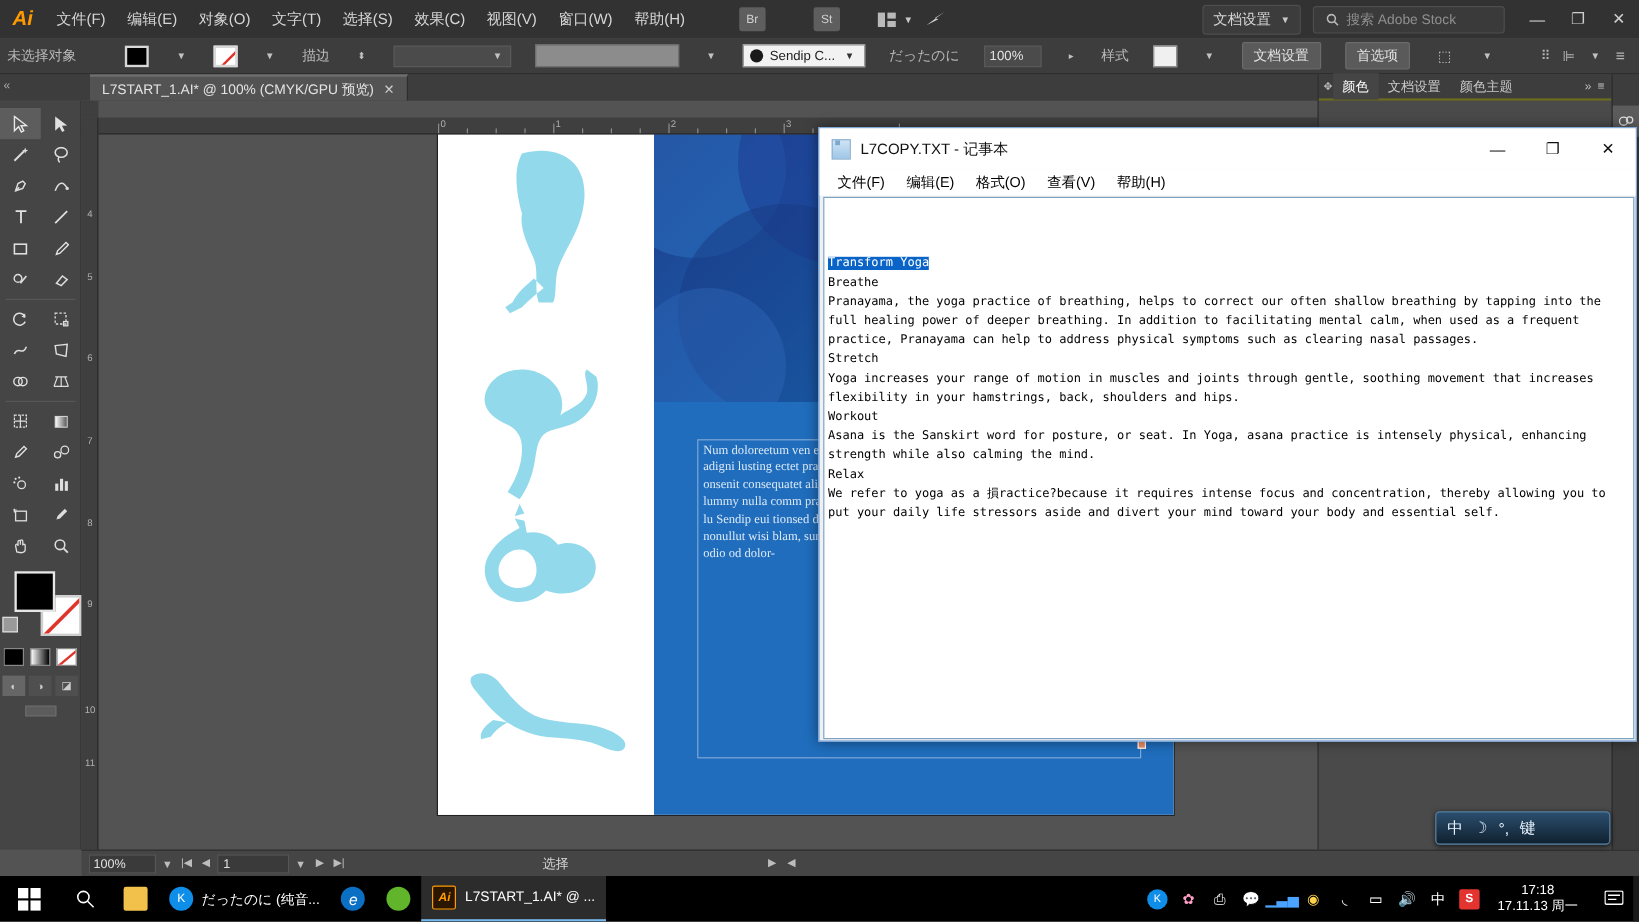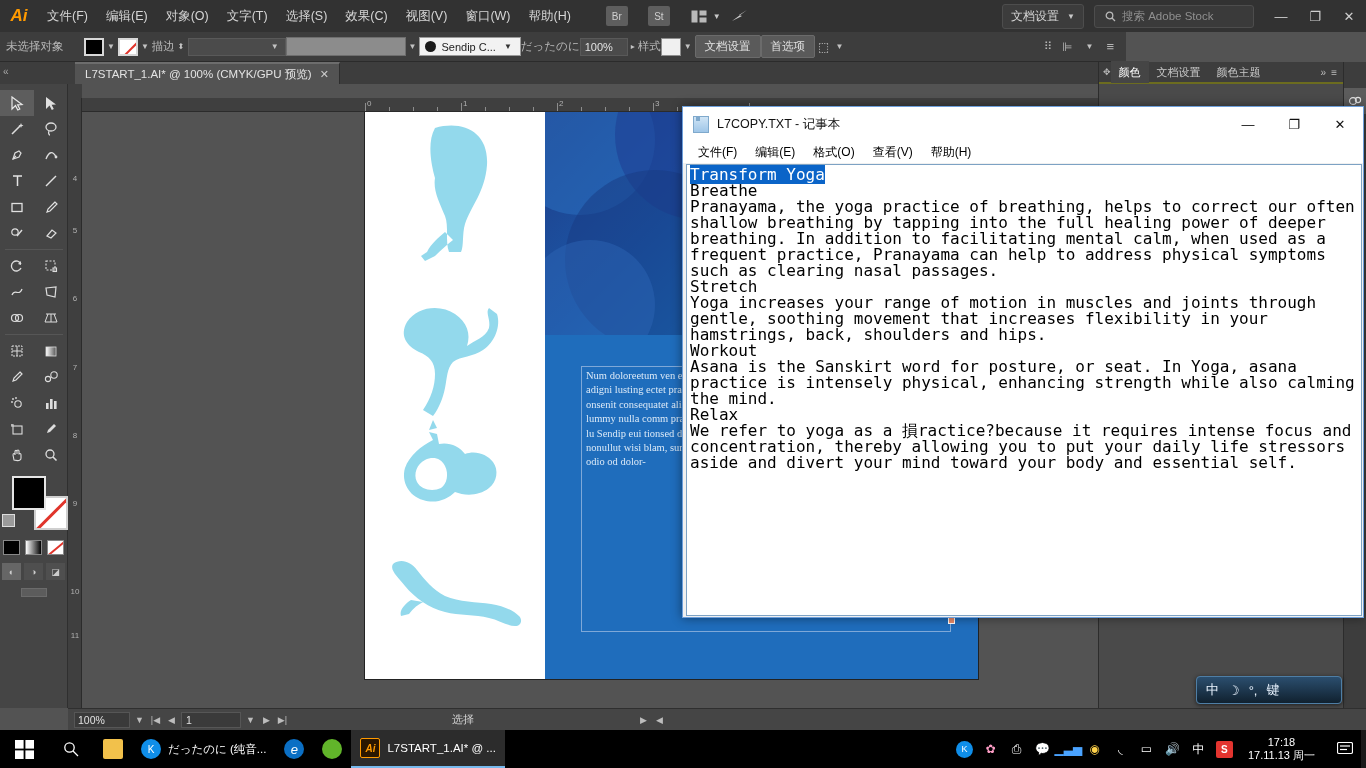--- a/index.html
+++ b/index.html
@@ -10,37 +10,37 @@
 
   
   .ai-menubar{ position:absolute; left:0; top:0; width:1366px; height:32px;
     background:#323232; display:flex; align-items:center; }
   .ai-logo{ width:38px; height:32px; display:flex; align-items:center; justify-content:center;
     color:#ff9a00; font-weight:bold; font-size:17px; font-style:italic;}
   .menu-item{ color:#d6d6d6; font-size:12.5px; padding:0 9px; height:32px;
     display:flex; align-items:center; white-space:nowrap; }
   .mb-spacer{ flex:0 0 16px; }
   .sq-btn{ width:22px;height:20px;background:#5e5e5e;color:#d0d0d0;font-size:10px;
-    display:flex;align-items:center;justify-content:center;border-radius:2px;margin:0 10px;text-align:center;}
+    display:flex;align-items:center;justify-content:center;border-radius:2px;margin:0 20px;text-align:center;}
   .grid-btn{width:22px;height:18px;display:flex;align-items:center;justify-content:center;margin-left:8px;}
   .caret{ color:#c8c8c8; font-size:8px; margin-left:3px;}
   .mb-right{ margin-left:auto; display:flex; align-items:center; height:32px; }
   .workspace-box{ display:flex;align-items:center;gap:5px;color:#d6d6d6;font-size:12px;
     background:#3c3c3c;border:1px solid #4d4d4d;border-radius:3px;padding:3px 8px;}
   .stock-search{ display:flex;align-items:center;gap:6px;background:#3a3a3a;
     border:1px solid #4d4d4d;border-radius:3px;padding:3px 10px;margin-left:10px;
     color:#8f8f8f;font-size:11.5px;width:160px;}
   .win-btns{ display:flex; margin-left:10px; }
   .win-btn{ width:34px;height:32px;display:flex;align-items:center;justify-content:center;
     color:#cfcfcf;font-size:13px;}
 
   
-  .ai-controlbar{ position:absolute; left:0; top:32px; width:1126px; height:30px;
+  .ai-controlbar{ position:absolute; left:0; top:32px; width:1366px; height:30px;
     background:#3d3d3d; border-bottom:1px solid #2b2b2b; display:flex; align-items:center;
-    padding:0 6px; gap:0;}
+    padding:0 6px; gap:20px;}
   .cb-label{ color:#b9b9b9; font-size:11.5px; white-space:nowrap;}
   .sw-black{ width:20px;height:18px;background:#000;border:2px solid #d8d8d8;}
   .sw-none{ width:20px;height:18px;background:#fff;border:2px solid #d8d8d8; position:relative; overflow:hidden;}
   .sw-none:after{content:"";position:absolute;left:-4px;top:8px;width:30px;height:2px;background:#e0342b;transform:rotate(-45deg);}
   .mini-caret{ color:#c2c2c2;font-size:8px;padding:0 3px;}
   .stroke-wide{ width:98px;height:18px;background:#4b4b4b;border:1px solid #595959;
     display:flex;align-items:center;justify-content:flex-end;padding-right:3px;}
   .brush-box{ width:120px;height:19px;background:#8c8c8c;border:1px solid #6e6e6e;}
   .touch-box{ display:flex;align-items:center;gap:5px;background:#f2f2f2;border:1px solid #9a9a9a;
     height:19px;padding:0 5px;font-size:11px;color:#222;}
@@ -143,21 +143,21 @@
     background:linear-gradient(180deg,#cfe4f5,#9fc6e8); border:1px solid #7fa9cc;}
   .np-ico:before{content:"";position:absolute;left:2px;top:0;width:4px;height:4px;background:#7fa9cc;}
   .np-title-text{ font-size:12.5px;color:#111;}
   .np-wbtns{ margin-left:auto;display:flex;height:34px;}
   .np-wb{ width:46px;height:34px;display:flex;align-items:center;justify-content:center;color:#111;font-size:13px;}
   .np-menu{ height:22px;background:#fff;display:flex;align-items:center;padding-left:6px;}
   .np-menu span{ font-size:12px;color:#000;padding:0 9px;}
   .np-text{ position:absolute;left:3px;top:57px;width:676px;height:452px;background:#fff;
     border:1px solid #7da2c4; overflow:hidden; padding:2px 2px 0 3px;}
   .np-text pre{ font-family:"DejaVu Sans Mono","Liberation Mono",monospace;
-    font-size:16px; line-height:16px; color:#000; white-space:pre-wrap; word-break:break-word;}
+    font-size:10px; line-height:16px; color:#000; white-space:pre-wrap; word-break:break-word;margin-top:45px;}
   .np-sel{ background:#0a64c8; color:#fff; }
 
   
   .ime{ position:absolute;left:1196px;top:676px;width:146px;height:28px;border-radius:4px;
     background:linear-gradient(180deg,#2b4e6e,#10212f); border:1px solid #4e7ea5;
     display:flex;align-items:center;gap:9px;padding:0 9px;color:#eaf4ff;font-size:13px;
     box-shadow:0 1px 4px rgba(0,0,0,.6);}
 
   
   .taskbar{ position:absolute;left:0;top:730px;width:1366px;height:38px;background:#000;

